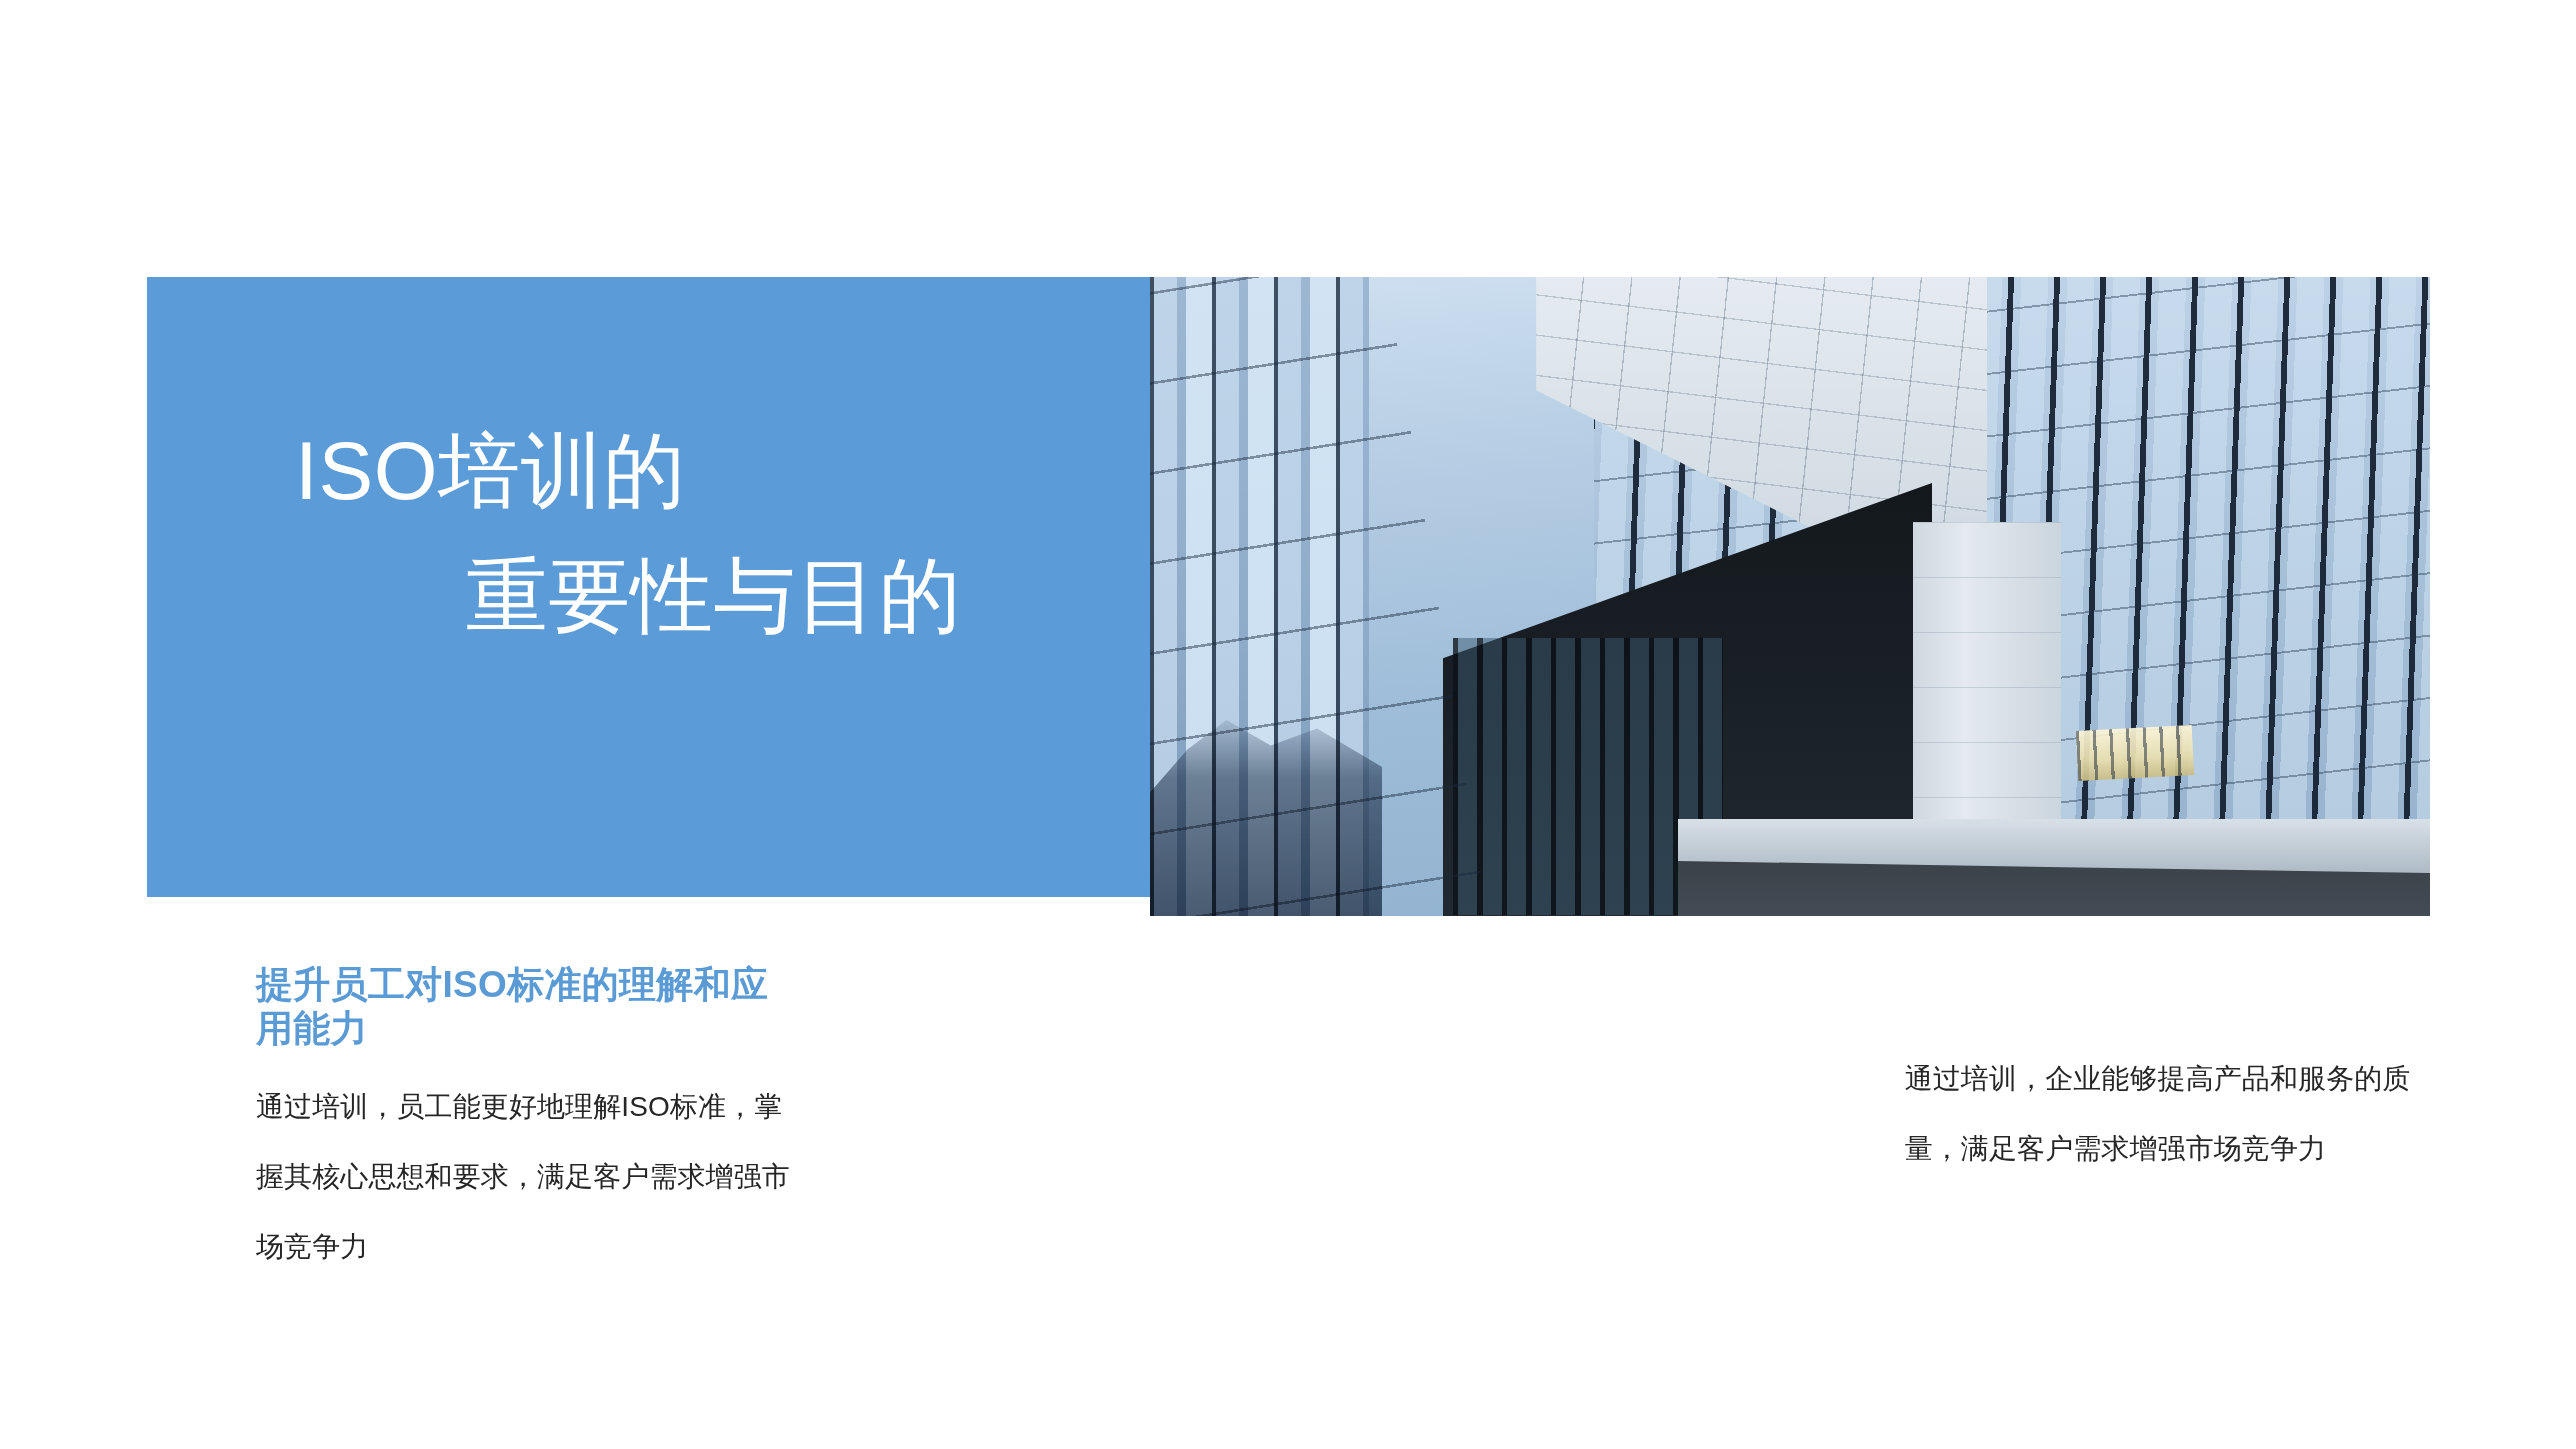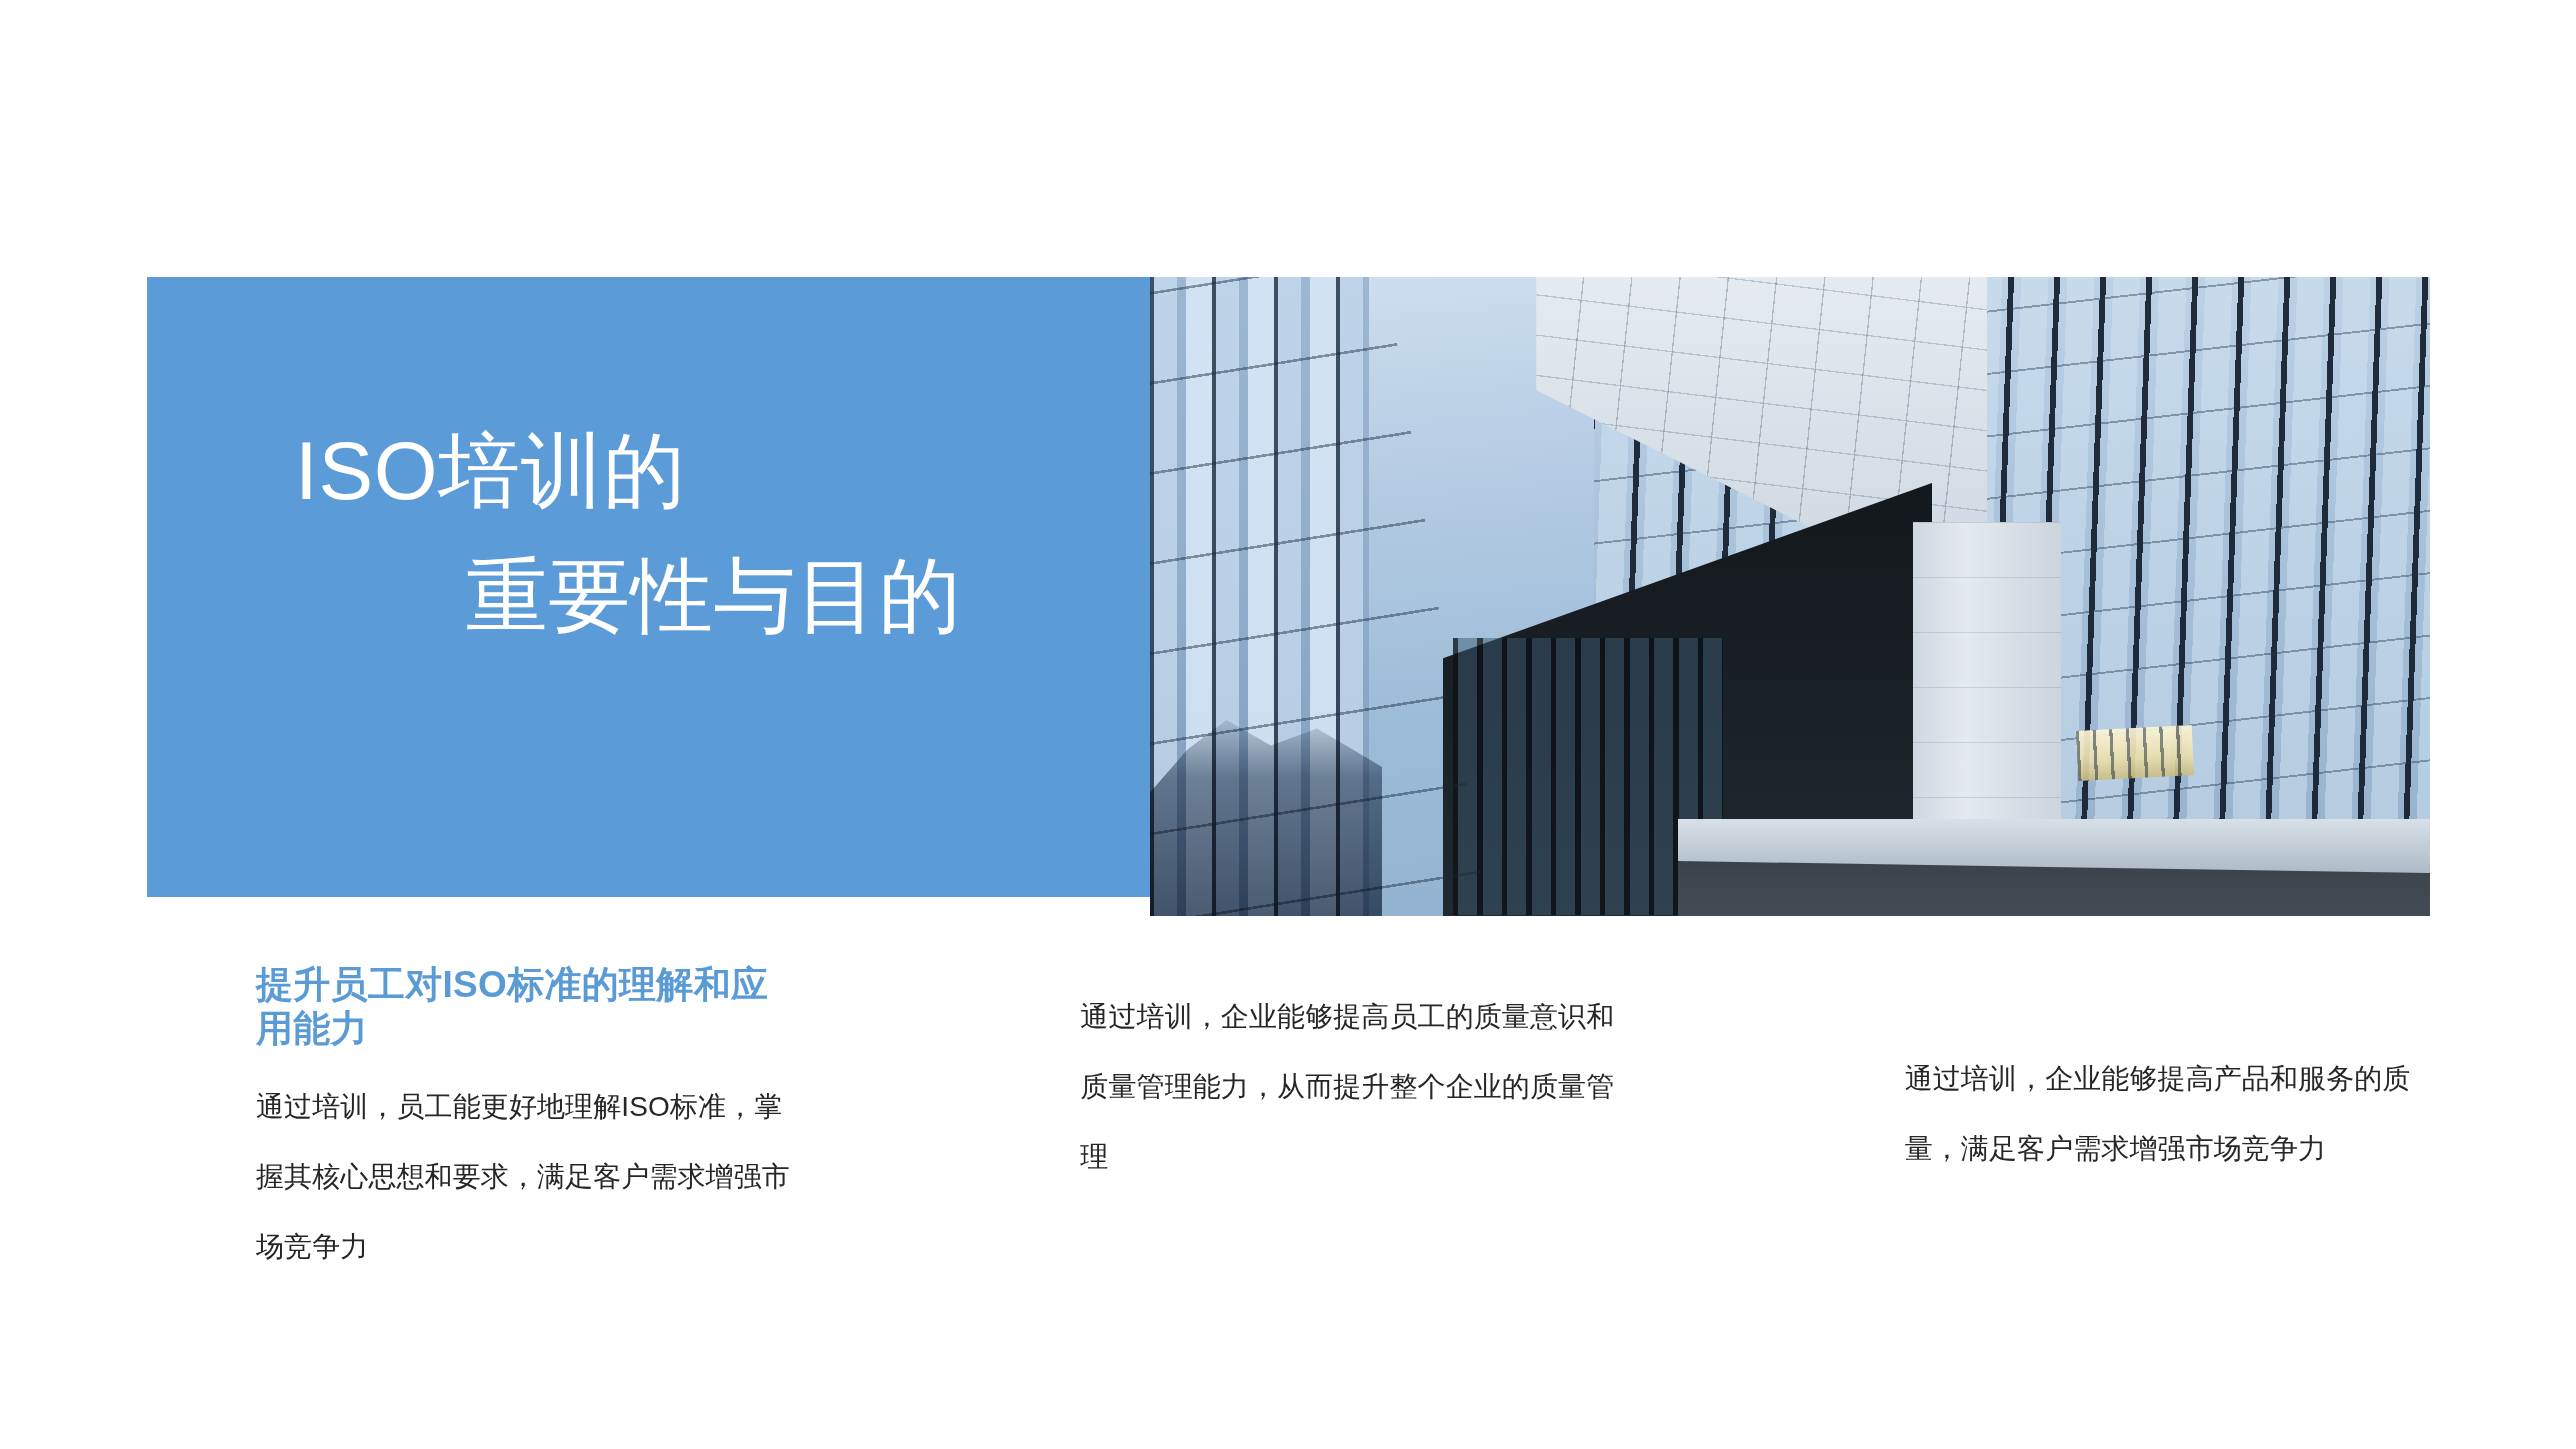--- a/index.html
+++ b/index.html
@@ -322,21 +322,20 @@
 </div>
 
 <div id="columns">
 
   <div class="col col-1">
     <h3 class="col-heading">提升员工对ISO标准的理解和应用能力</h3>
     <p class="col-body">通过培训，员工能更好地理解ISO标准，掌握其核心思想和要求，满足客户需求增强市场竞争力</p>
   </div>
 
   <div class="col col-2">
-    <p class="col-body">通过培训，企业能够提高员工的质量意识和质量管理能力，从而提升整个企业的质量管理</p>
   </div>
 
   <div class="col col-3">
     <p class="col-body">通过培训，企业能够提高产品和服务的质量，满足客户需求增强市场竞争力</p>
   </div>
 
 </div>
 
 
 </body></html>

